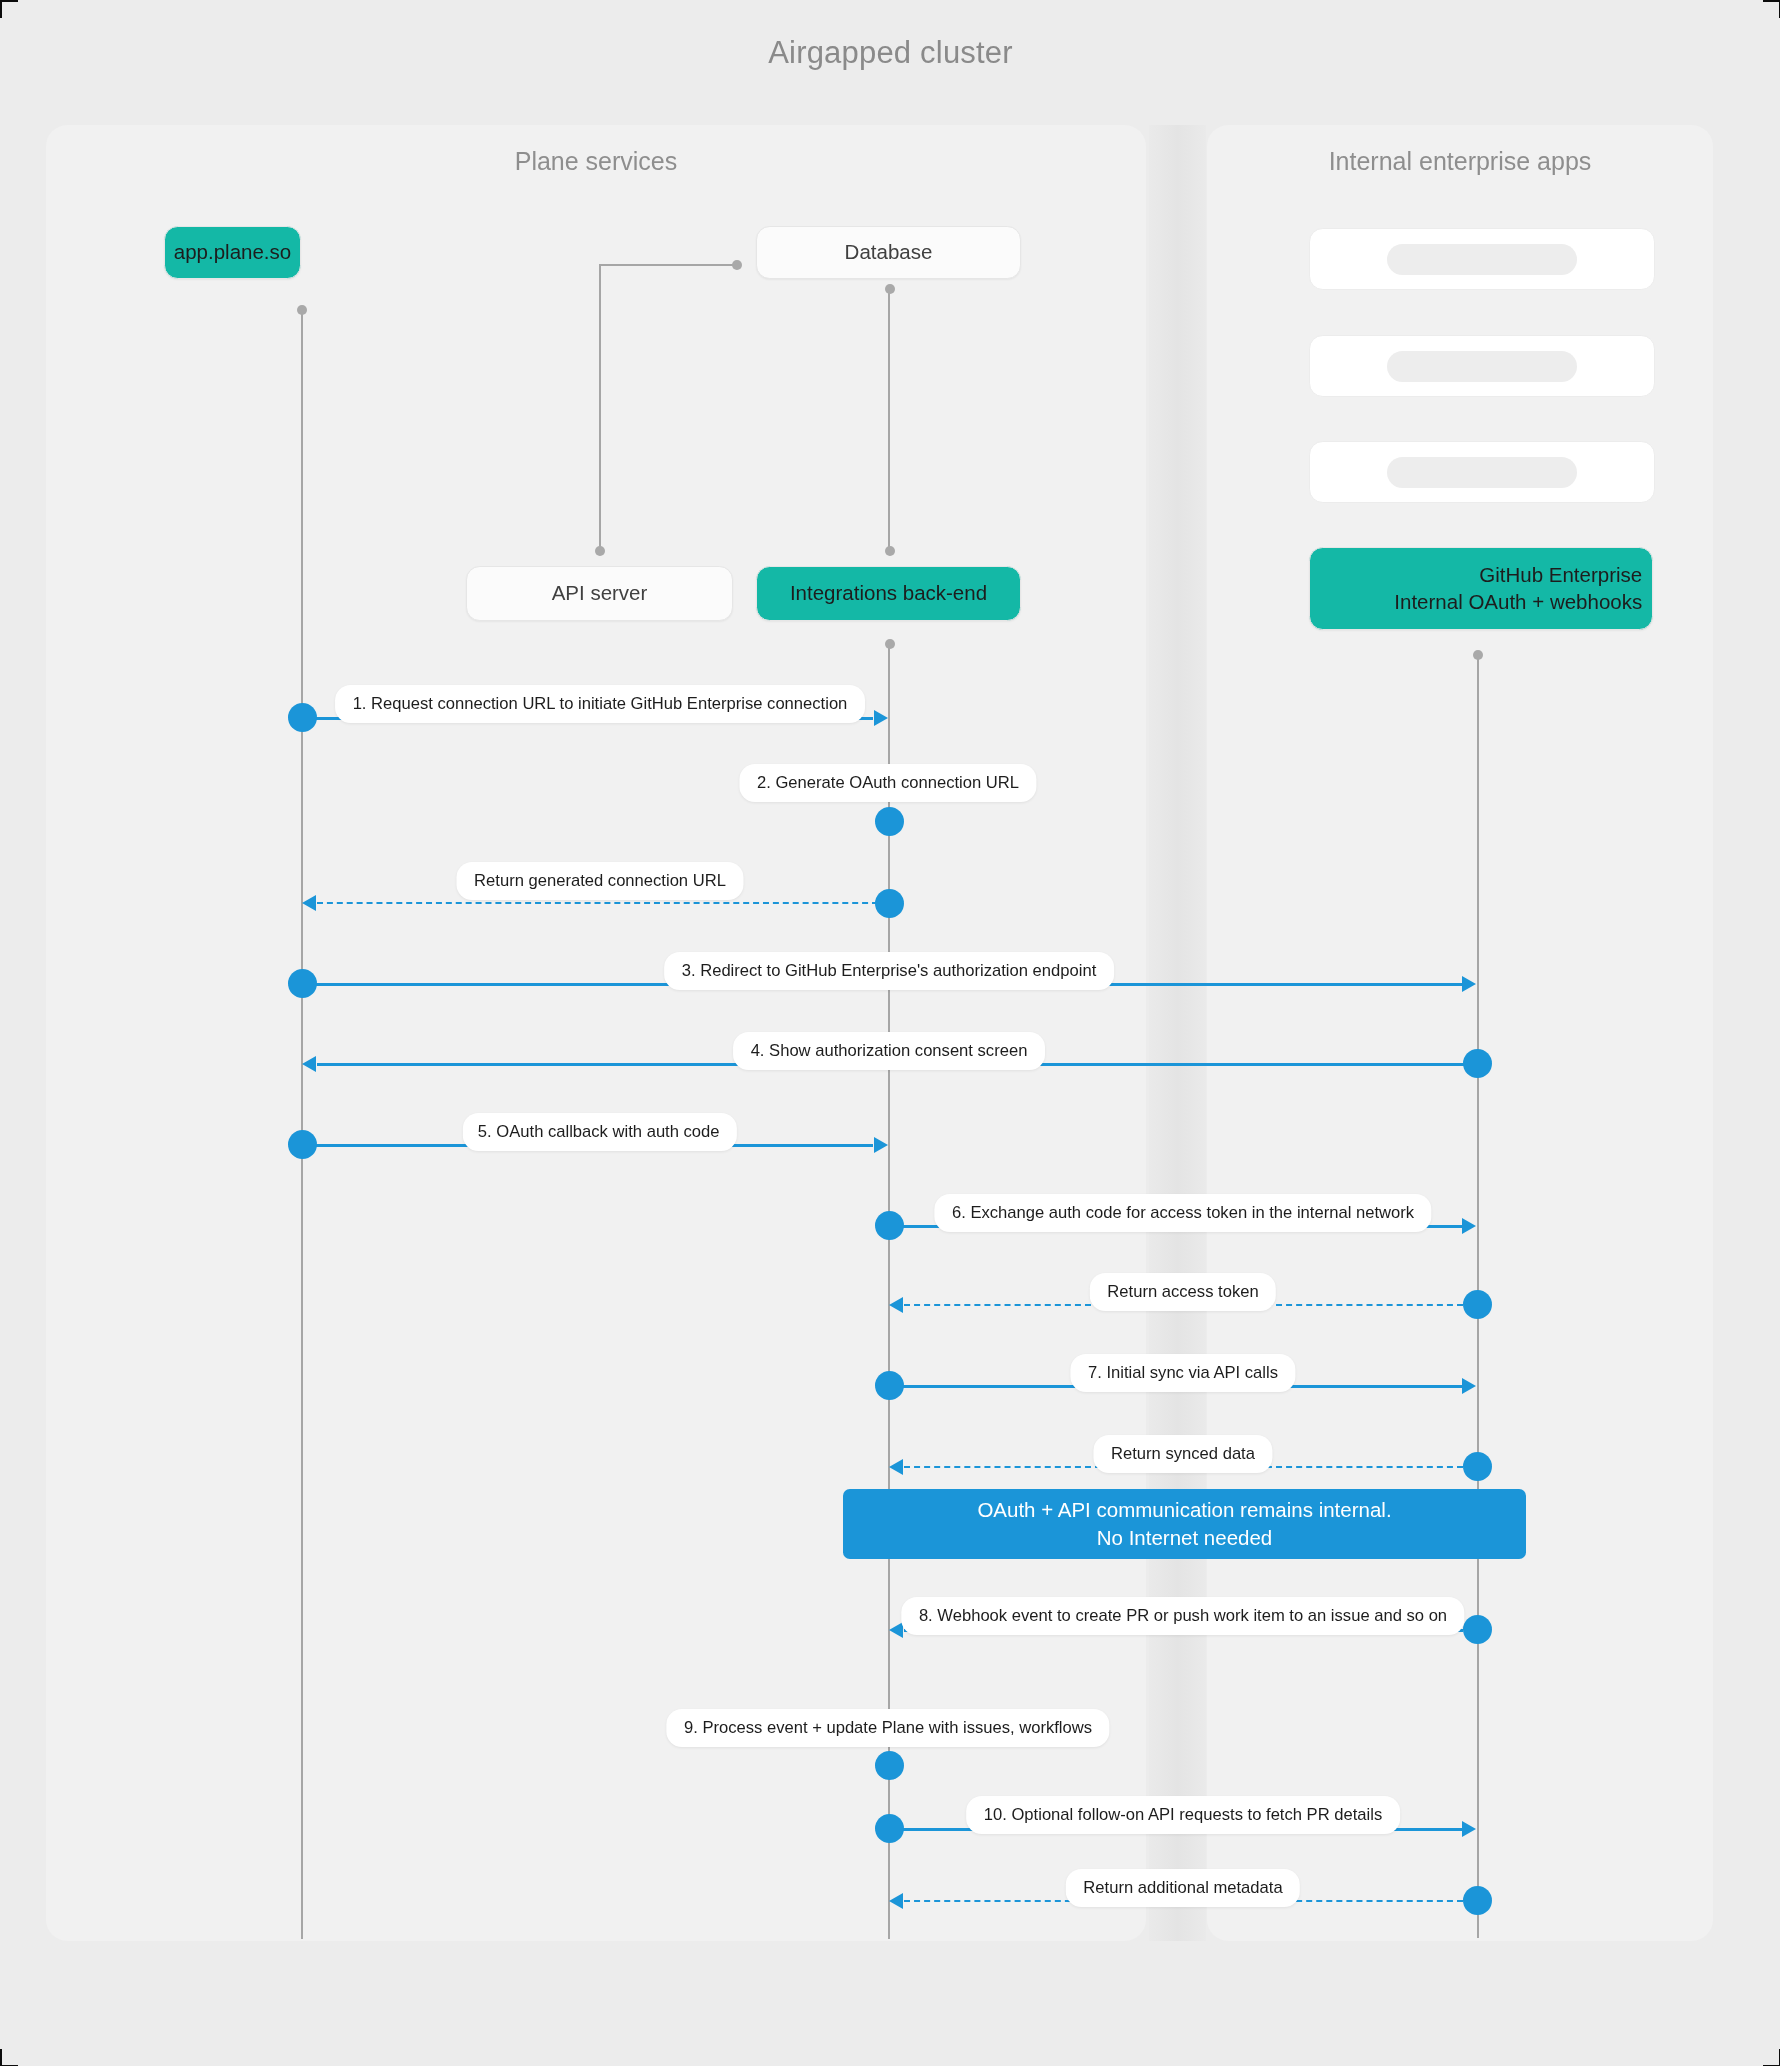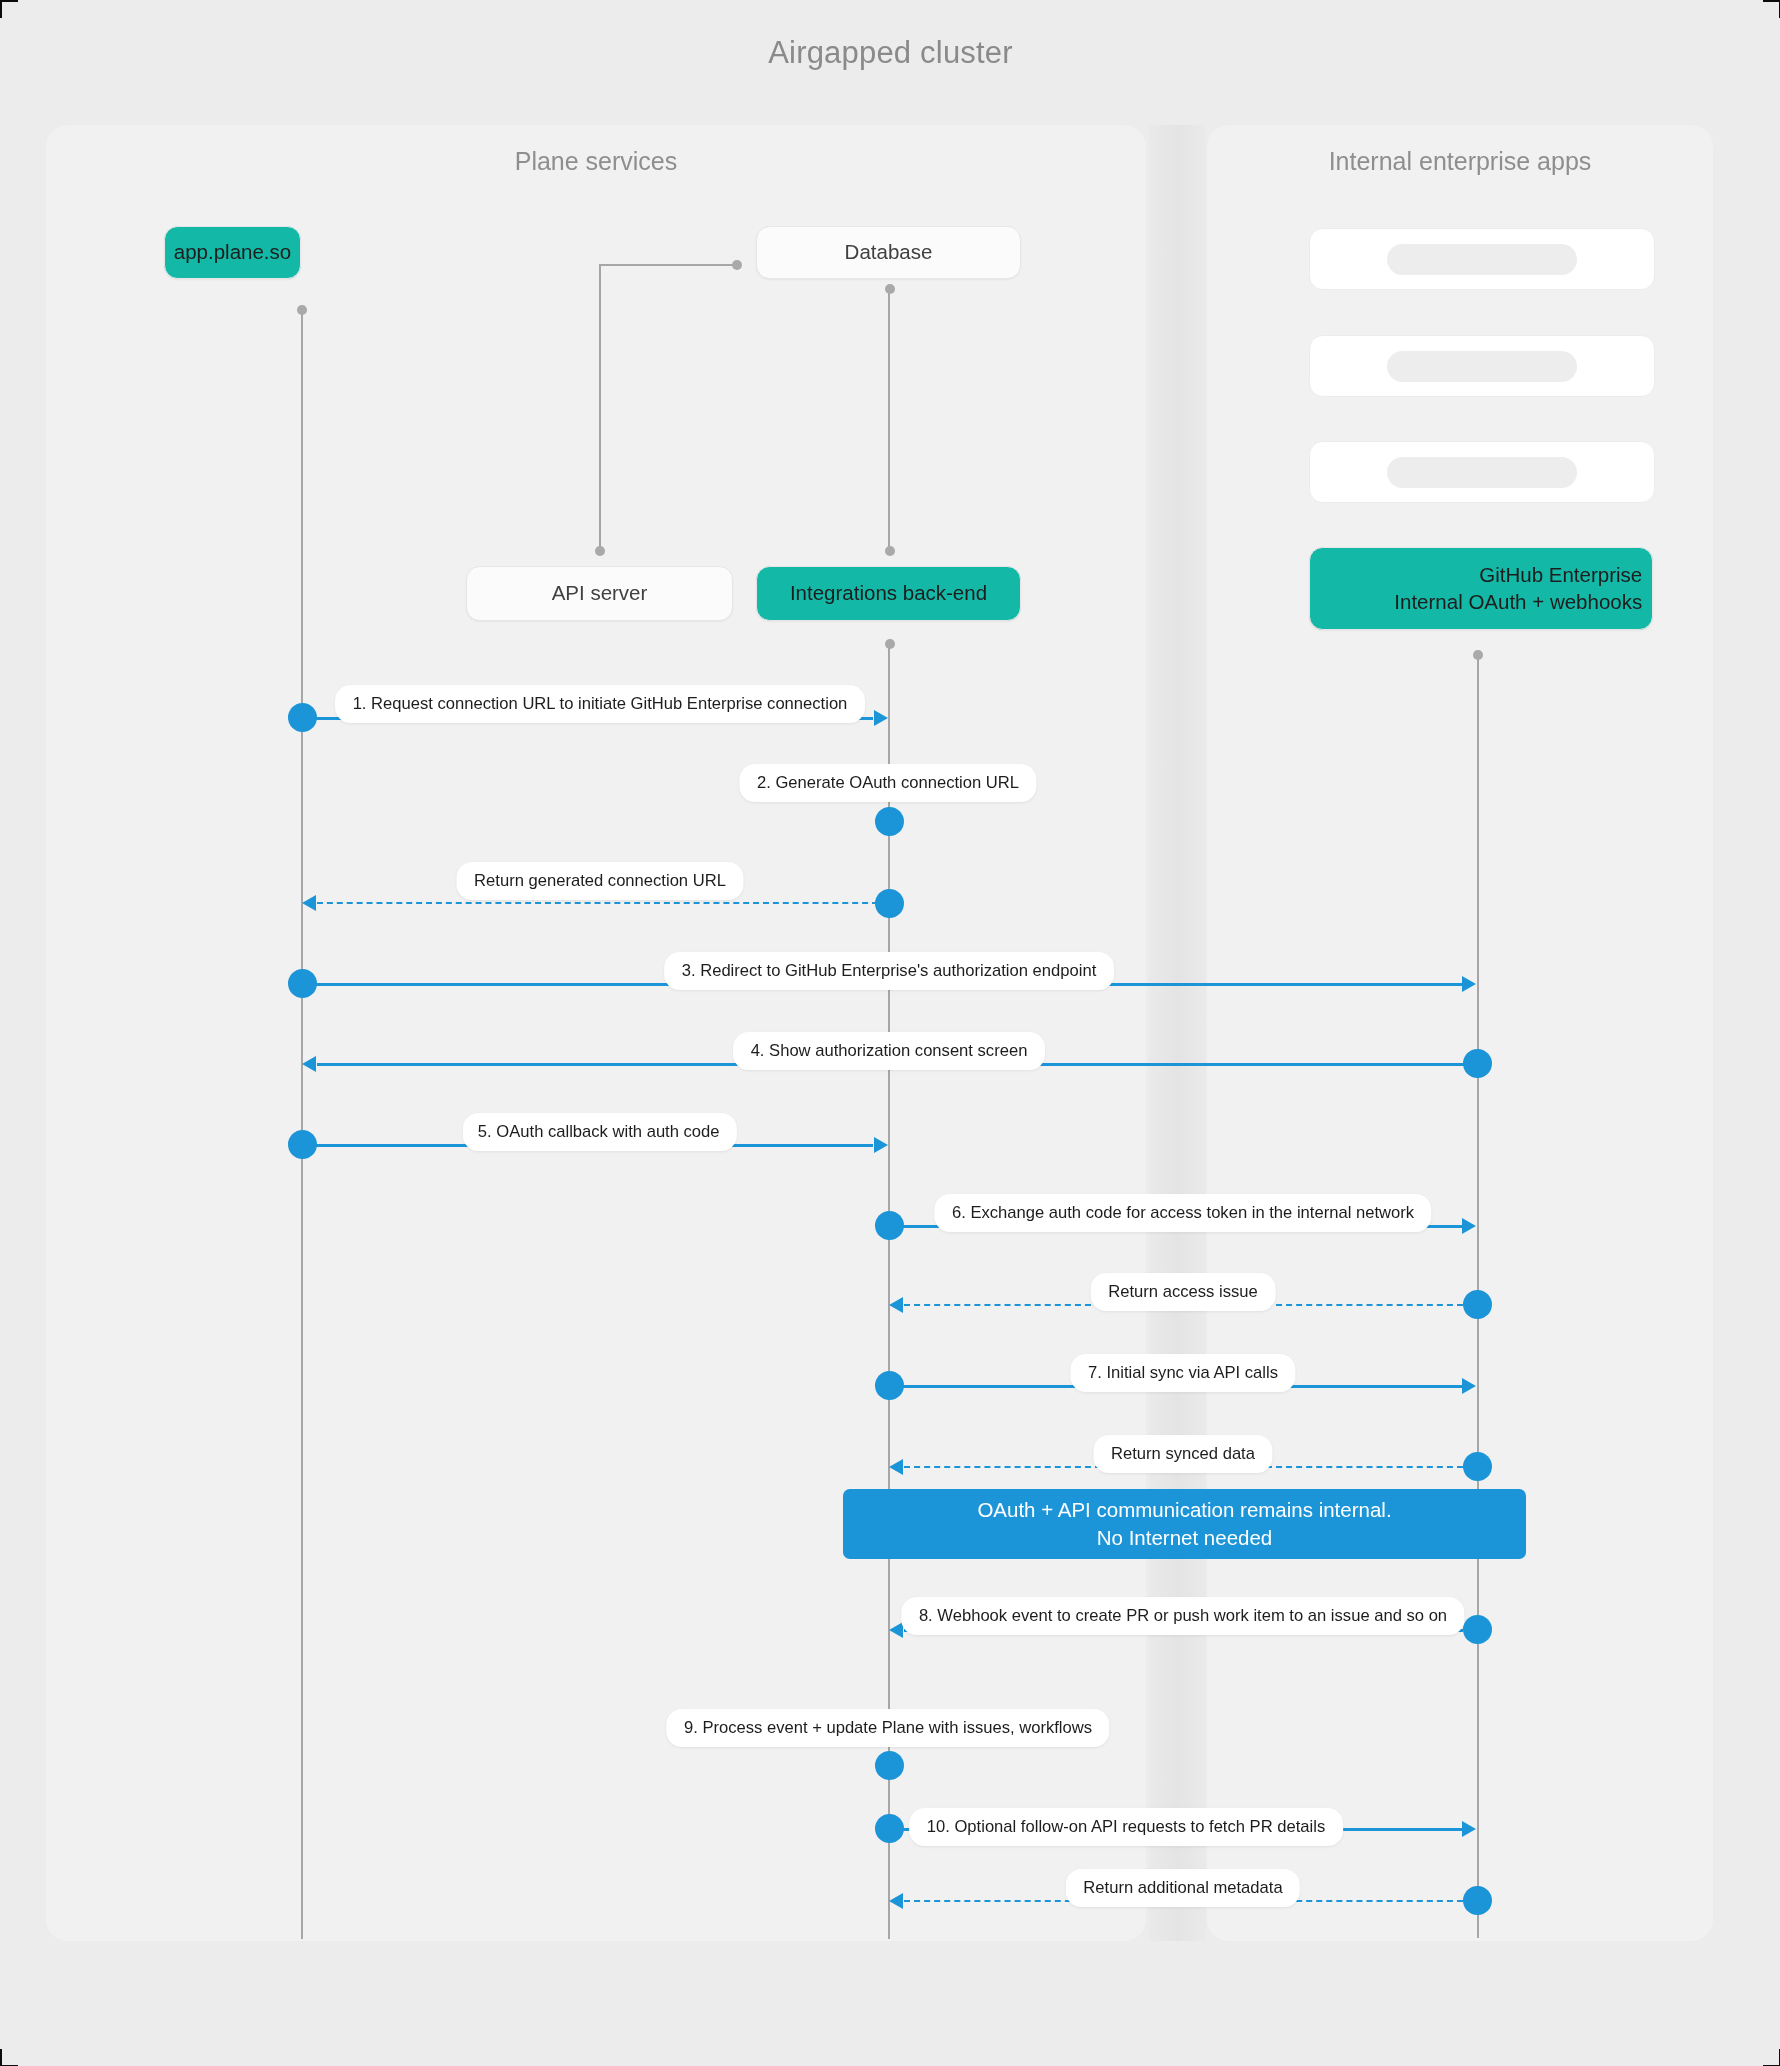--- a/index.html
+++ b/index.html
@@ -163,21 +163,21 @@
   <div class="msg-label" style="left:600px;top:1113px;padding-left:15px;">5. OAuth callback with auth code</div>
 
   <div class="msg-line" style="left:889px;top:1225px;width:573px;"></div>
   <div class="arrowhead right" style="left:1462px;top:1218px;"></div>
   <div class="bluedot" style="left:875px;top:1211px;"></div>
   <div class="msg-label" style="left:1183px;top:1194px;">6. Exchange auth code for access token in the internal network</div>
 
   <div class="msg-line dashed" style="left:904px;top:1304px;width:559px;"></div>
   <div class="arrowhead left" style="left:889px;top:1297px;"></div>
   <div class="bluedot" style="left:1463px;top:1290px;"></div>
-  <div class="msg-label" style="left:1183px;top:1273px;">Return access issue</div>
+  <div class="msg-label" style="left:1183px;top:1273px;">Return access token</div>
 
   <div class="msg-line" style="left:889px;top:1385px;width:573px;"></div>
   <div class="arrowhead right" style="left:1462px;top:1378px;"></div>
   <div class="bluedot" style="left:875px;top:1371px;"></div>
   <div class="msg-label" style="left:1183px;top:1354px;">7. Initial sync via API calls</div>
 
   <div class="msg-line dashed" style="left:904px;top:1466px;width:559px;"></div>
   <div class="arrowhead left" style="left:889px;top:1459px;"></div>
   <div class="bluedot" style="left:1463px;top:1452px;"></div>
   <div class="msg-label" style="left:1183px;top:1435px;">Return synced data</div>
@@ -191,21 +191,21 @@
   <div class="arrowhead left" style="left:889px;top:1622px;"></div>
   <div class="bluedot" style="left:1463px;top:1615px;"></div>
   <div class="msg-label" style="left:1183px;top:1597px;">8. Webhook event to create PR  or push work item to an issue  and so on</div>
 
   <div class="bluedot" style="left:875px;top:1751px;"></div>
   <div class="msg-label" style="left:888px;top:1709px;">9. Process event + update Plane with issues, workflows</div>
 
   <div class="msg-line" style="left:889px;top:1828px;width:573px;"></div>
   <div class="arrowhead right" style="left:1462px;top:1821px;"></div>
   <div class="bluedot" style="left:875px;top:1814px;"></div>
-  <div class="msg-label" style="left:1126px;top:1796px;margin-top:12px;">10. Optional follow-on API requests to fetch PR details</div>
+  <div class="msg-label" style="left:1183px;top:1796px;">10. Optional follow-on API requests to fetch PR details</div>
 
   <div class="msg-line dashed" style="left:904px;top:1900px;width:559px;"></div>
   <div class="arrowhead left" style="left:889px;top:1893px;"></div>
   <div class="bluedot" style="left:1463px;top:1886px;"></div>
   <div class="msg-label" style="left:1183px;top:1869px;">Return additional metadata</div>
 
 
 </div>
 
 

